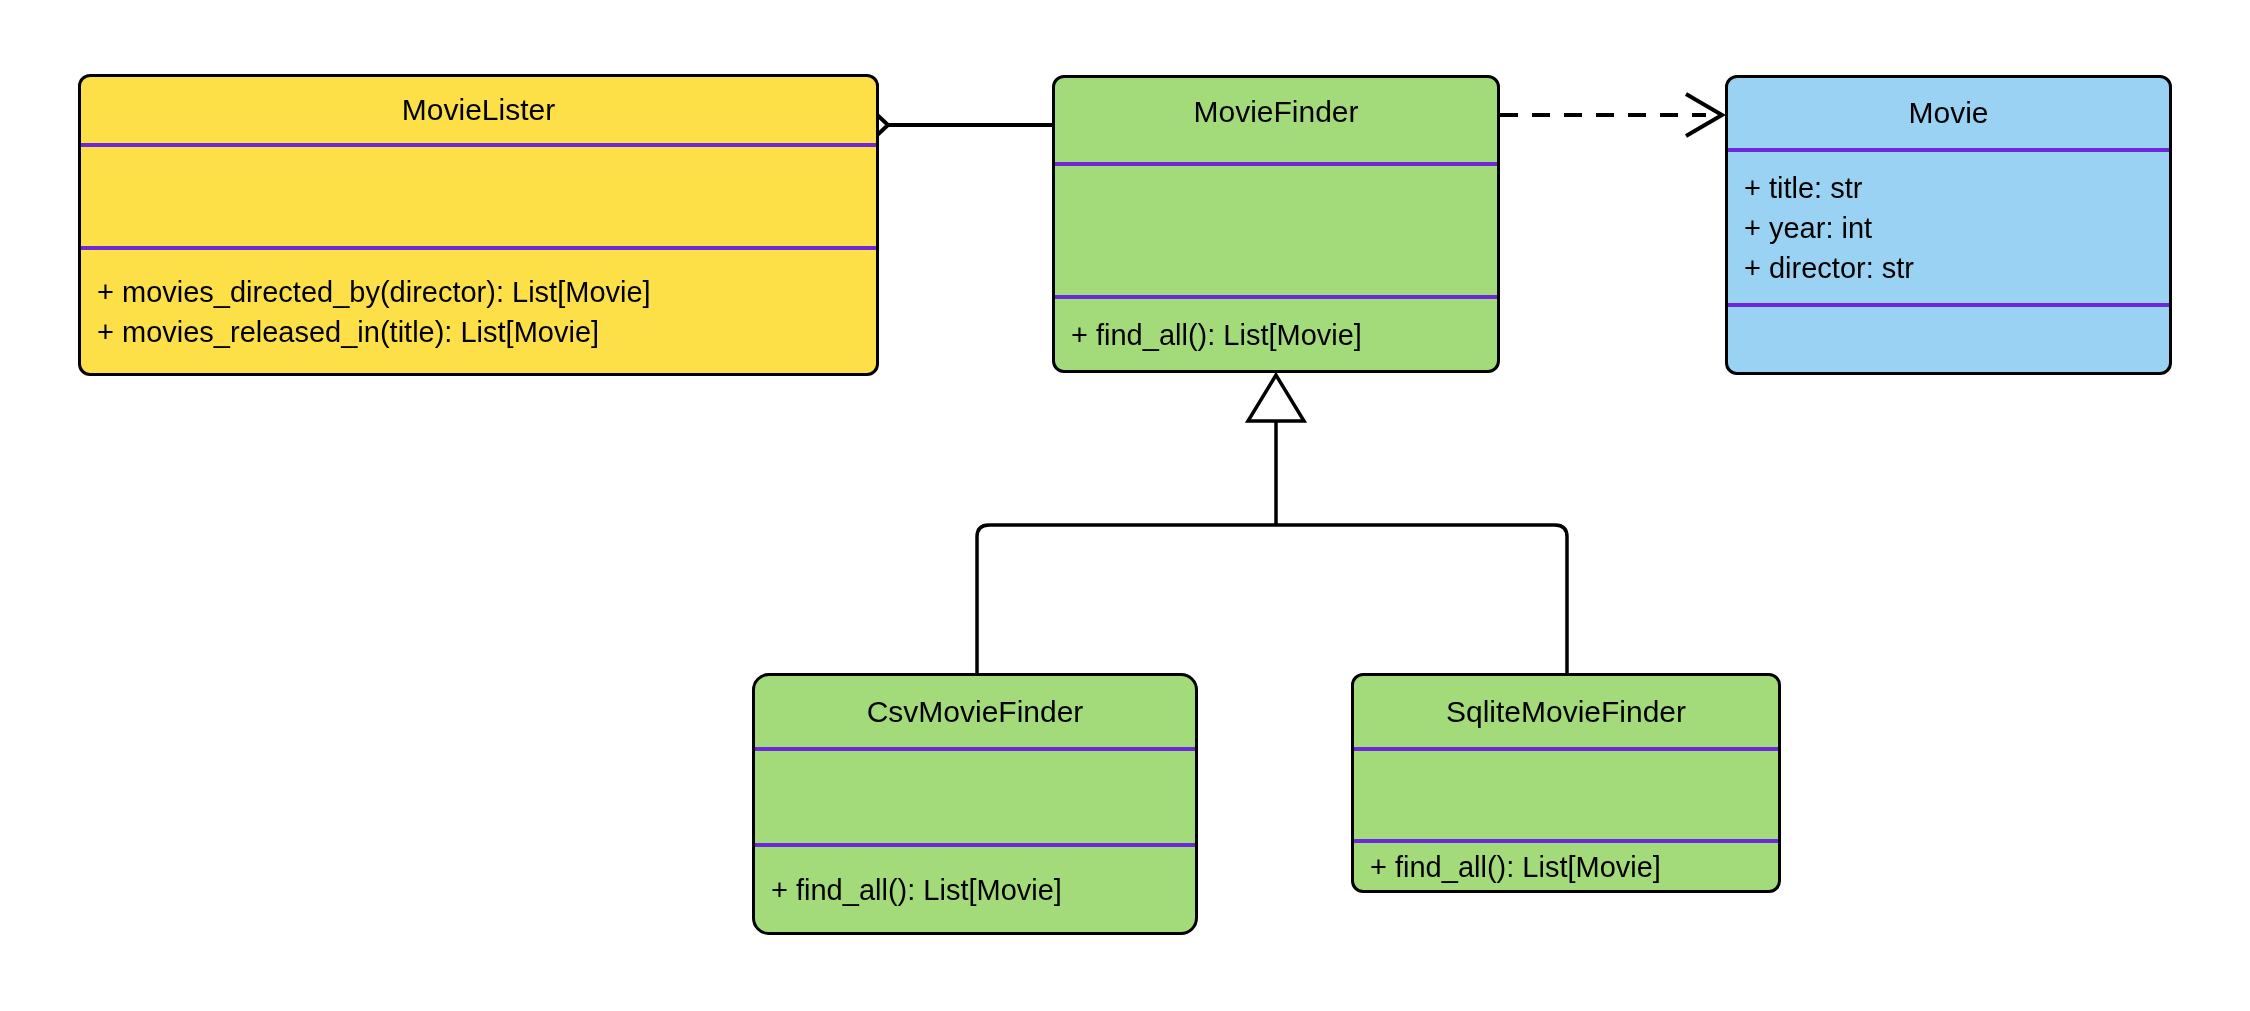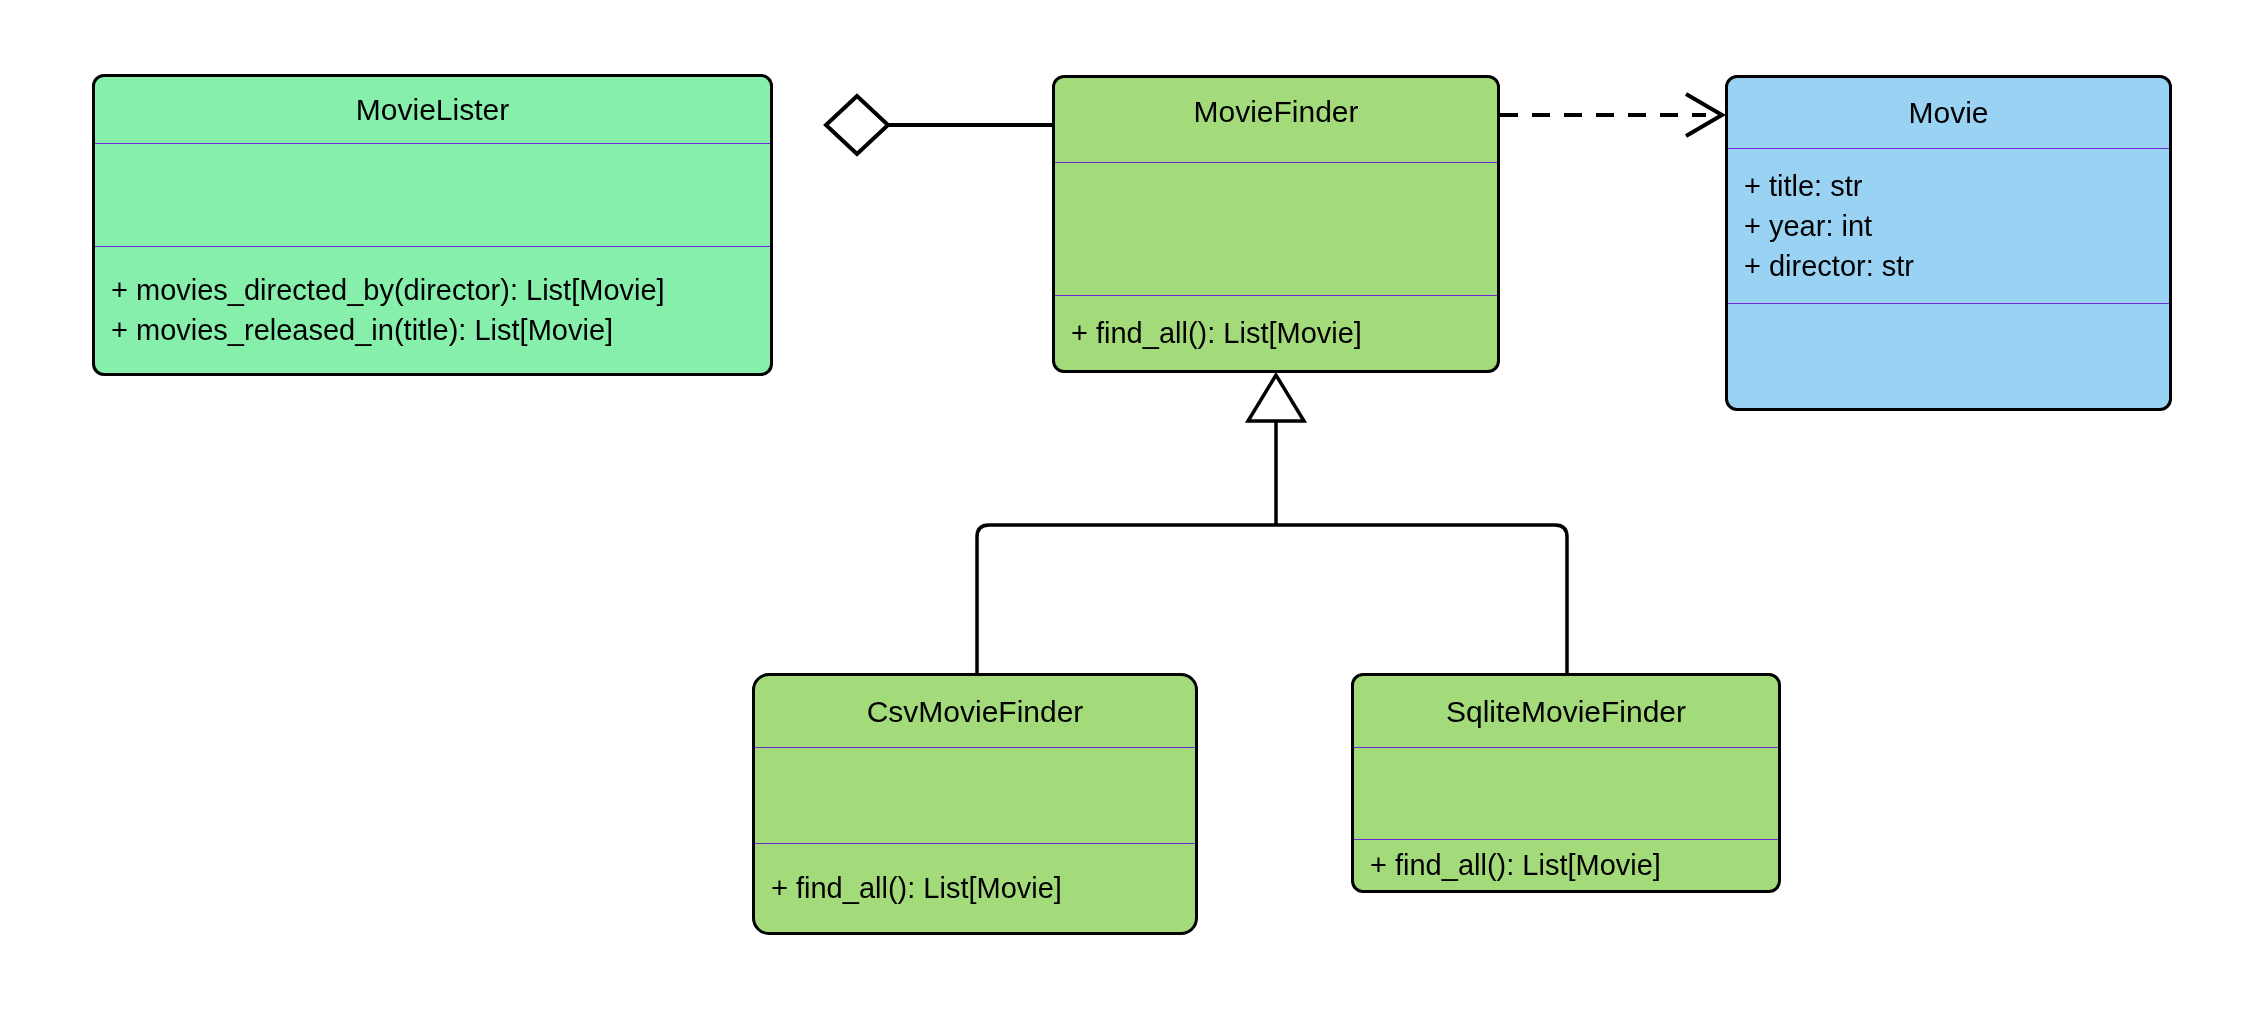--- a/index.html
+++ b/index.html
@@ -30,21 +30,21 @@
     display: flex;
     flex-direction: column;
     color: #000000;
     overflow: hidden;
   }
   .sec {
     box-sizing: border-box;
     flex: 0 0 auto;
   }
   .sec + .sec {
-    border-top: 1px solid #6d28d9;
+    border-top: 4px solid #6d28d9;
   }
   .sec.title {
     display: flex;
     align-items: center;
     justify-content: center;
     font-size: 30px;
   }
   .sec.members {
     display: flex;
     flex-direction: column;
@@ -72,38 +72,38 @@
     <polygon points="826,125 857,96 888,125 857,154" fill="#FFFFFF" stroke="#000000" stroke-width="4"></polygon>
 
     <line x1="1500" y1="115" x2="1706" y2="115" stroke="#000000" stroke-width="4" stroke-dasharray="18 14"></line>
     <polyline points="1686,94 1722,115 1686,136" fill="none" stroke="#000000" stroke-width="4"></polyline>
 
     <line x1="1276" y1="421" x2="1276" y2="525" stroke="#000000" stroke-width="3.5"></line>
     <path d="M 977 673 L 977 537 Q 977 525 989 525 L 1555 525 Q 1567 525 1567 537 L 1567 673" fill="none" stroke="#000000" stroke-width="3.5"></path>
     <polygon points="1276,375 1248,421 1304,421" fill="#FFFFFF" stroke="#000000" stroke-width="3.5"></polygon>
   </svg>
 
-  <div class="class-box" style="left: 92px; top: 74px; width: 681px; height: 302px; background-color: #86efac;">
+  <div class="class-box" style="left: 78px; top: 74px; width: 801px; height: 302px; background-color: #fde047;">
     <div class="sec title" style="height:66px">MovieLister</div>
     <div class="sec members" style="height:103px"></div>
     <div class="sec members grow">
       <div class="member">+ movies_directed_by(director): List[Movie]</div>
       <div class="member">+ movies_released_in(title): List[Movie]</div>
     </div>
   </div>
 
   <div class="class-box" style="left: 1052px; top: 75px; width: 448px; height: 298px; background-color: rgb(163, 218, 122); gap: 16px;">
     <div class="sec title" style="height:68px">MovieFinder</div>
     <div class="sec members" style="height:117px"></div>
     <div class="sec members grow">
       <div class="member">+ find_all(): List[Movie]</div>
     </div>
   </div>
 
-  <div class="class-box" style="left: 1725px; top: 75px; width: 447px; height: 336px; background-color: rgb(153, 210, 242);">
+  <div class="class-box" style="left: 1725px; top: 75px; width: 447px; height: 300px; background-color: rgb(153, 210, 242);">
     <div class="sec title" style="height:70px">Movie</div>
     <div class="sec members" style="height:155px">
       <div class="member">+ title: str</div>
       <div class="member">+ year: int</div>
       <div class="member">+ director: str</div>
     </div>
     <div class="sec members grow"></div>
   </div>
 
   <div class="class-box" style="left: 752px; top: 673px; width: 446px; height: 262px; background-color: rgb(163, 218, 122); border-radius: 17px;">

